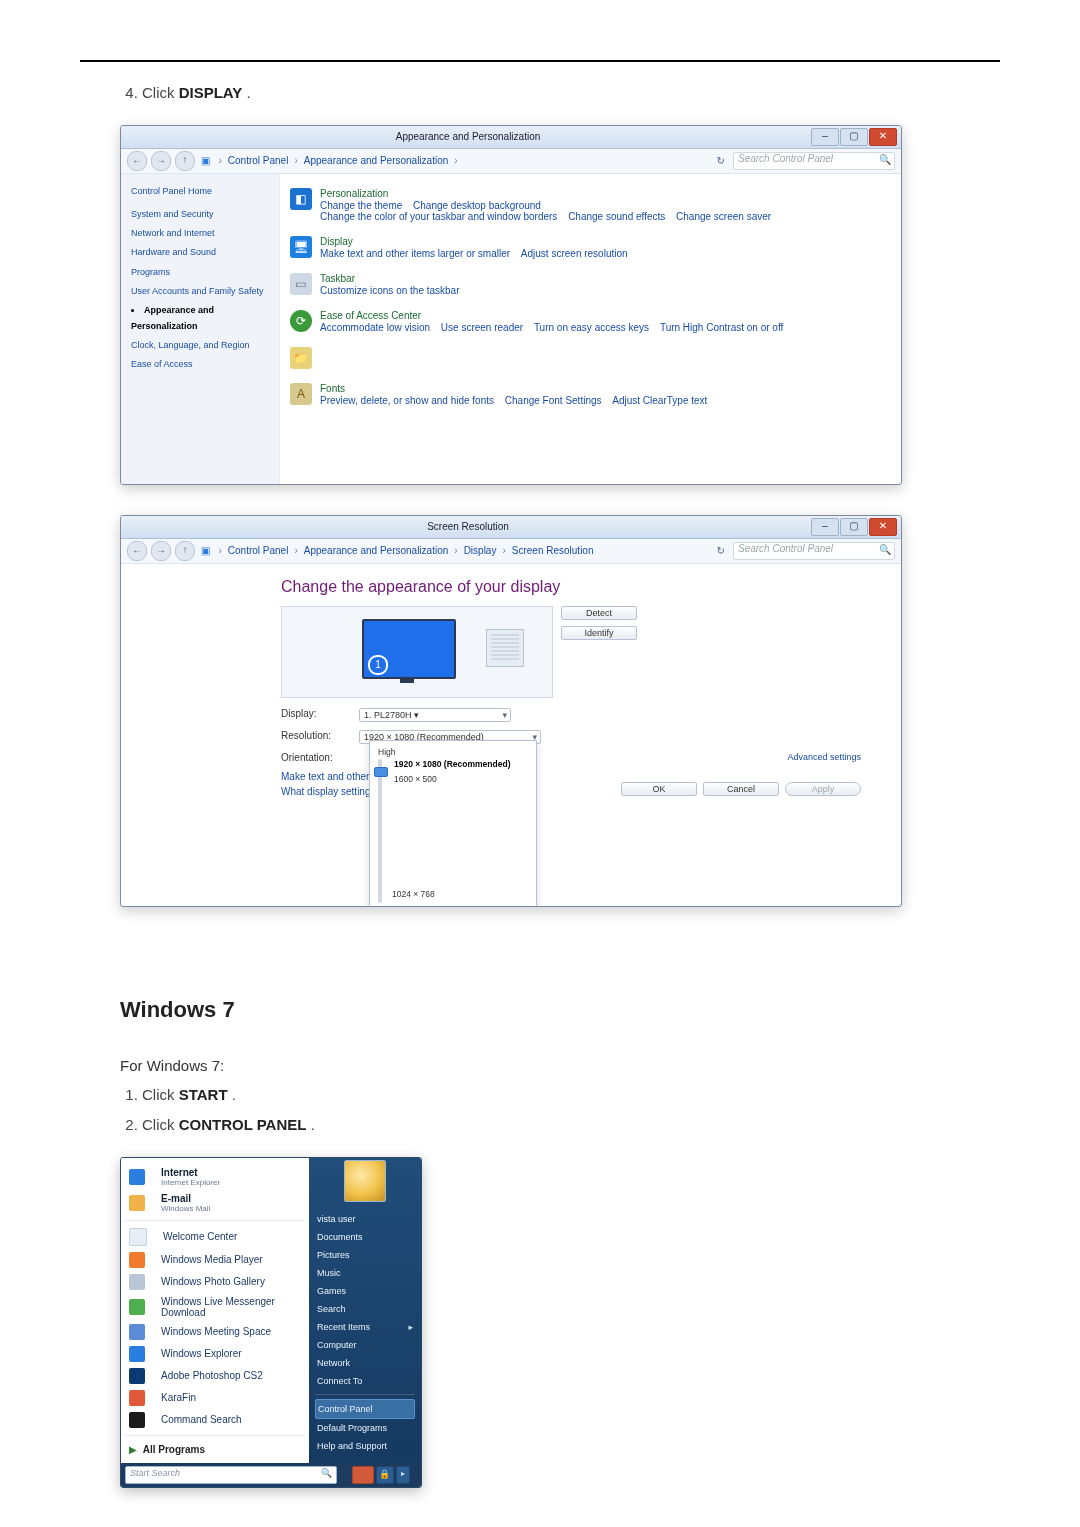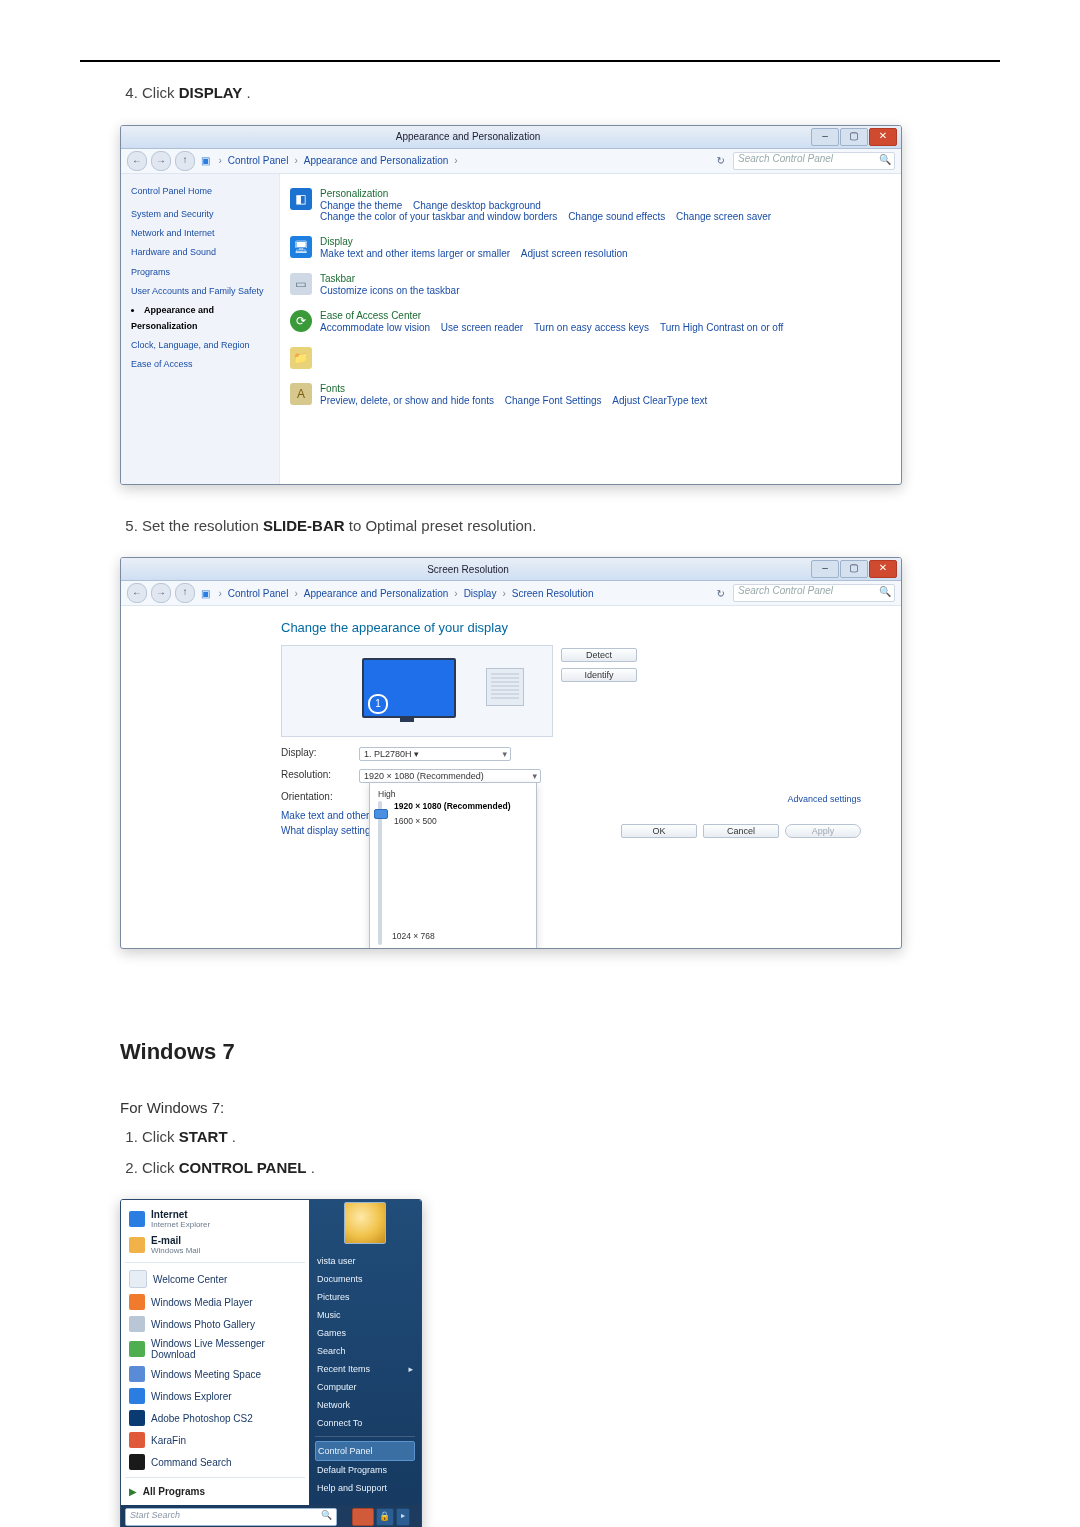--- a/index.html
+++ b/index.html
@@ -124,21 +124,21 @@
   .cat .caticon.ea { background:#3a9a3a; color:#fff; border-radius:11px;}
   .cat .caticon.fo { background:#e8d27a; color:#a87b1a; }
   .cat .caticon.fn { background:#d7c98e; color:#7a5b12; }
   .cat .cattext .h { color:#1b6b32; font-size:10px; }
   .cat .cattext .links { margin-top:1px; }
   .cat .cattext .links span { color:#1a4da6; cursor:pointer; }
   .cat .cattext .links span + span { margin-left:8px; }
 
   
   .resbody { min-height: 310px; padding: 14px 30px 18px 160px; color:#333; font-size:10px; position:relative;}
-  .resbody .head { color:#0369a1; font-size:13px; margin-bottom:10px; }
+  .resbody .head { color:#701a75; font-size:16px; margin-bottom:10px; }
   .monpreview {
     width: 270px; height: 90px;
     border:1px solid #cfd8e3; background:#f3f6fa;
     position:relative; margin-bottom:10px;
   }
   .monpreview .mon {
     position:absolute; left: 80px; top:12px;
     width: 90px; height:56px;
     background:#1f6fea; border:2px solid #2a3a55; border-radius:2px;
   }
@@ -236,21 +236,21 @@
   .sm-right .ritem {
     padding:4px 2px; font-size:9px; cursor:pointer; border-radius:2px;
   }
   .sm-right .ritem.hl {
     background:#3a6fa3; border:1px solid #5b93cc;
   }
   .sm-right .ritem .arrow { float:right; color:#cfe2f6; }
   .sm-right .sep { height:1px; background:rgba(255,255,255,.18); margin:4px 0; }
 
   .sm-left .litem {
-    display:flex; align-items:center; gap:6px;
+    display:flex; align-items:center; gap:16px;
     padding:3px 4px; cursor:pointer; border-radius:2px;
     color:#1b3a66;
   }
   .sm-left .litem.bold .lt { font-weight:600; color:#123; }
   .sm-left .litem .sub { color:#6b7a8c; font-size:8px; display:block; }
   .sm-left .litem .ic {
     width:16px; height:16px; border-radius:2px; flex-shrink:0;
     display:inline-block;
   }
   .ic.ie { background:#2a7de1; }
@@ -412,27 +412,20 @@
                 <span>Preview, delete, or show and hide fonts</span>
                 <span>Change Font Settings</span>
                 <span>Adjust ClearType text</span>
               </div>
             </div>
           </div>
         </div>
       </div>
     </div>
 
-    <ol class="steps" start="5">
-      <li>
-        <span>Set the resolution </span>
-        <strong>SLIDE-BAR</strong>
-        <span> to Optimal preset resolution.</span>
-      </li>
-    </ol>
 
     <div class="win">
       <div class="titlebar">
         <div class="title">Screen Resolution</div>
         <div class="winbtns">
           <div class="winbtn">–</div>
           <div class="winbtn">▢</div>
           <div class="winbtn close">✕</div>
         </div>
       </div>

